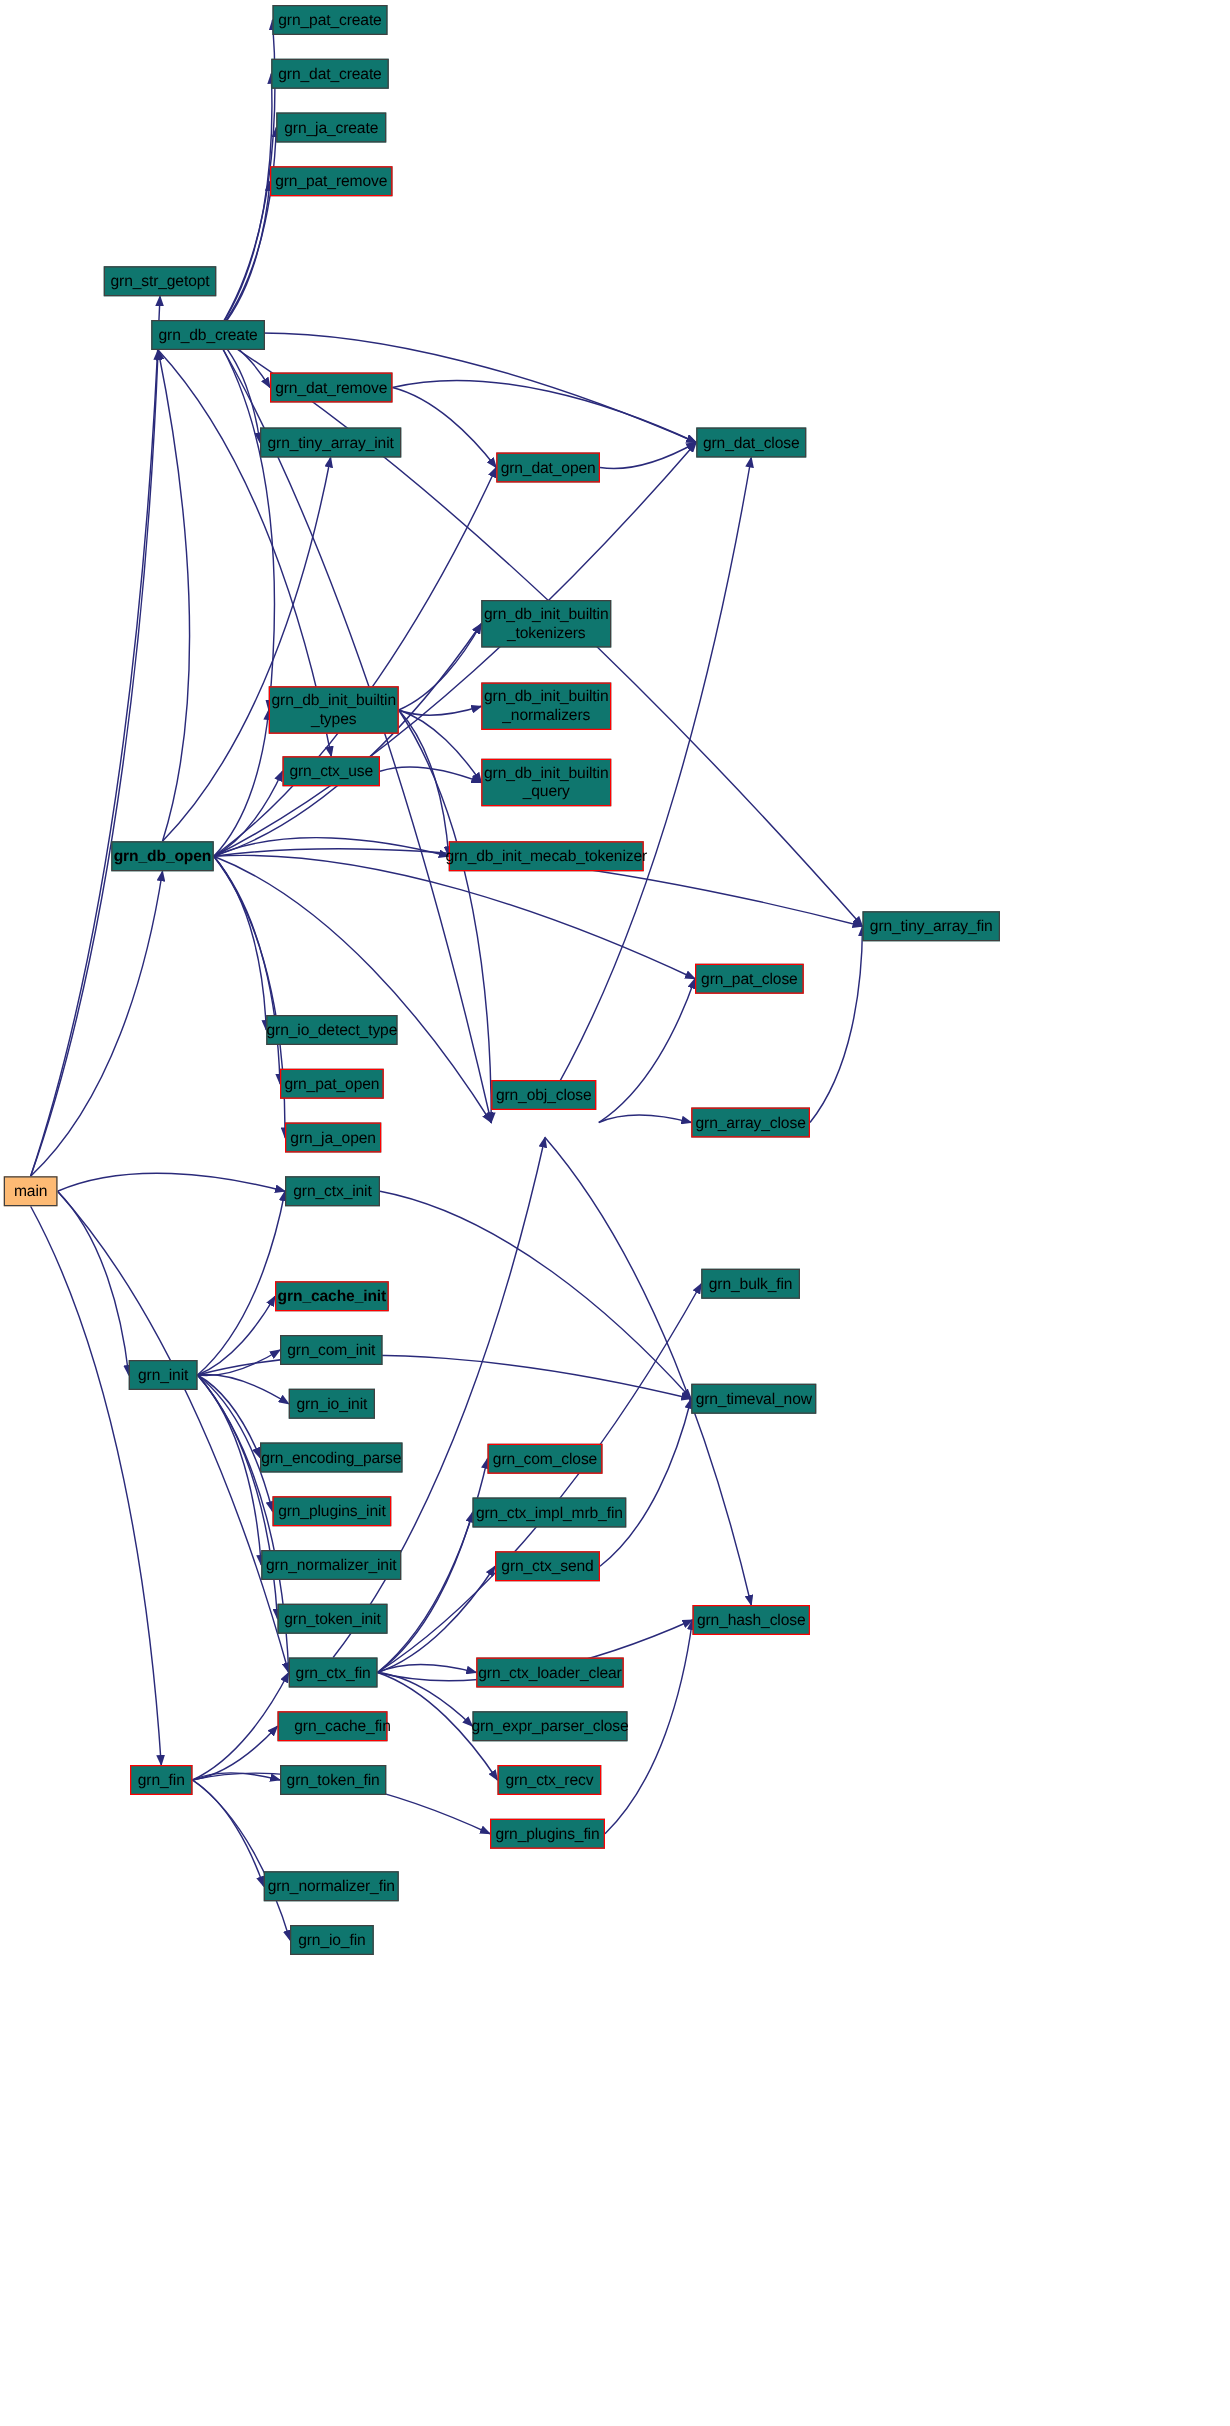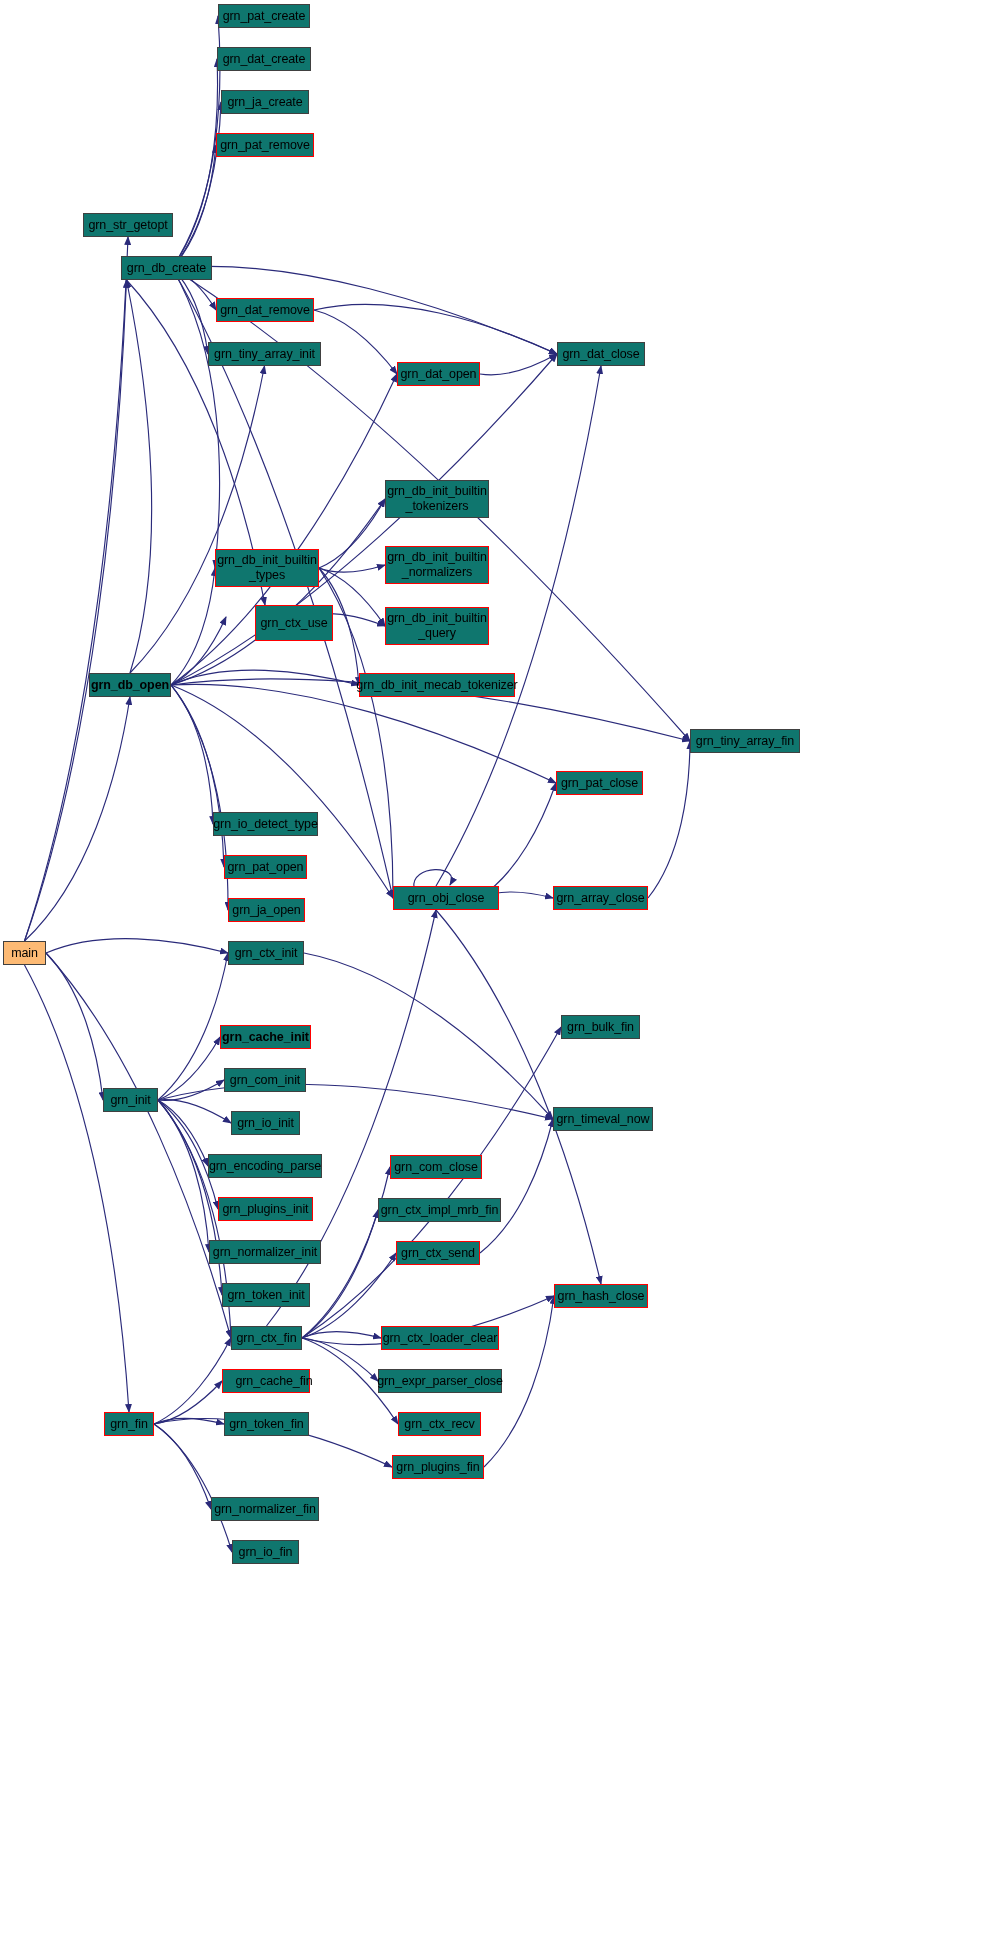--- a/index.html
+++ b/index.html
@@ -140,30 +140,30 @@
     <div class="node red" style="left: 216px; top: 298px; width: 98px; height: 24px;">grn_dat_remove</div>
     <div class="node" style="left: 208px; top: 342px; width: 113px; height: 24px;">grn_tiny_array_init</div>
     <div class="node red" style="left: 397px; top: 362px; width: 83px; height: 24px;">grn_dat_open</div>
     <div class="node" style="left: 557px; top: 342px; width: 88px; height: 24px;">grn_dat_close</div>
     <div class="node" style="left: 385px; top: 480px; width: 104px; height: 38px;">grn_db_init_builtin
 _tokenizers</div>
     <div class="node red" style="left: 215px; top: 549px; width: 104px; height: 38px;">grn_db_init_builtin
 _types</div>
     <div class="node red" style="left: 385px; top: 546px; width: 104px; height: 38px;">grn_db_init_builtin
 _normalizers</div>
-    <div class="node red" style="left: 226px; top: 605px; width: 78px; height: 36px; margin-left: 29px;">grn_ctx_use</div>
+    <div class="node red" style="left: 226px; top: 605px; width: 78px; height: 24px;">grn_ctx_use</div>
     <div class="node red" style="left: 385px; top: 607px; width: 104px; height: 38px;">grn_db_init_builtin
 _query</div>
     <div class="node" style="left: 89px; top: 673px; width: 82px; height: 24px; font-weight: bold;">grn_db_open</div>
     <div class="node red" style="left: 359px; top: 673px; width: 156px; height: 24px;">grn_db_init_mecab_tokenizer</div>
     <div class="node" style="left: 690px; top: 729px; width: 110px; height: 24px;">grn_tiny_array_fin</div>
     <div class="node red" style="left: 556px; top: 771px; width: 87px; height: 24px;">grn_pat_close</div>
     <div class="node" style="left: 213px; top: 812px; width: 105px; height: 24px;">grn_io_detect_type</div>
     <div class="node red" style="left: 224px; top: 855px; width: 83px; height: 24px;">grn_pat_open</div>
-    <div class="node red" style="left: 393px; top: 886px; width: 106px; height: 24px;">grn_obj_close</div>
+    <div class="node red" style="left: 393px; top: 864px; width: 84px; height: 24px;">grn_obj_close</div>
     <div class="node red" style="left: 553px; top: 886px; width: 95px; height: 24px;">grn_array_close</div>
     <div class="node red" style="left: 228px; top: 898px; width: 77px; height: 24px;">grn_ja_open</div>
     <div class="node root" style="left: 3px; top: 941px; width: 43px; height: 24px;">main</div>
     <div class="node" style="left: 228px; top: 941px; width: 76px; height: 24px;">grn_ctx_init</div>
     <div class="node" style="left: 561px; top: 1015px; width: 79px; height: 24px;">grn_bulk_fin</div>
     <div class="node red" style="left: 220px; top: 1025px; width: 91px; height: 24px; font-weight: bold;">grn_cache_init</div>
     <div class="node" style="left: 224px; top: 1068px; width: 82px; height: 24px;">grn_com_init</div>
     <div class="node" style="left: 103px; top: 1088px; width: 55px; height: 24px;">grn_init</div>
     <div class="node" style="left: 553px; top: 1107px; width: 100px; height: 24px;">grn_timeval_now</div>
     <div class="node" style="left: 231px; top: 1111px; width: 69px; height: 24px;">grn_io_init</div>

